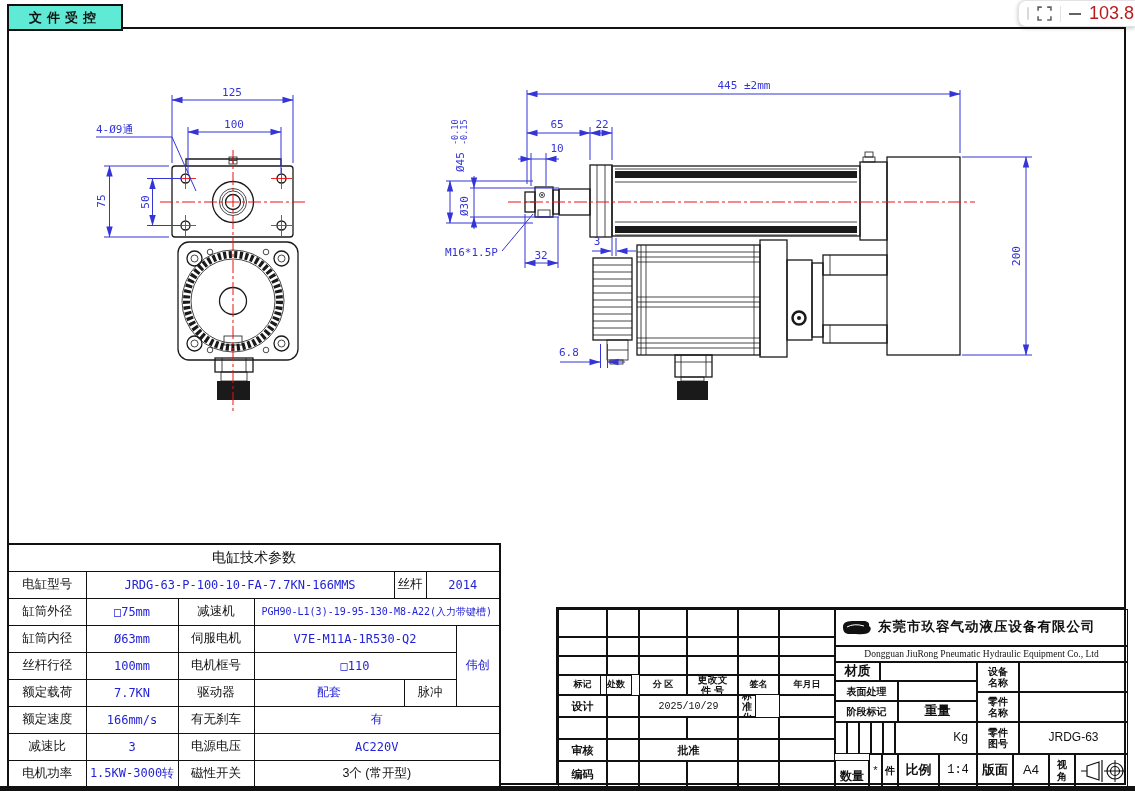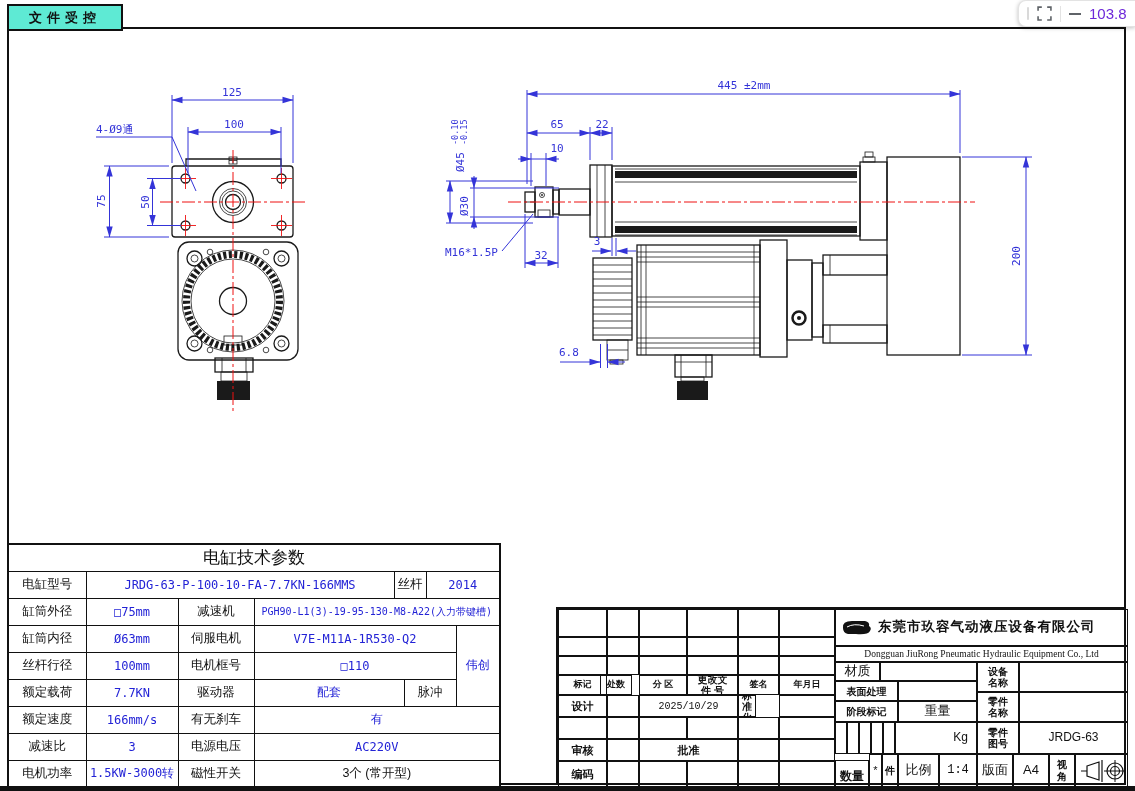--- a/index.html
+++ b/index.html
@@ -20,52 +20,52 @@
   .rc{stroke:#ee1111;fill:none;stroke-width:0.9px;}
   .d{stroke:#3434d8;fill:none;stroke-width:1px;}
   text.dim{font:11px "DejaVu Sans Mono",monospace;fill:#3434d8;stroke:none;}
   text.dimsm{font:8.5px "DejaVu Sans Mono",monospace;fill:#3434d8;stroke:none;}
 
   
   table.params{position:absolute;left:7px;top:543px;border-collapse:collapse;
       table-layout:fixed;background:#fff;}
   table.params td{border:1px solid #111;text-align:center;vertical-align:middle;
       font-size:12.5px;padding:0 2px;overflow:hidden;white-space:nowrap;}
-  table.params .ttl{font-size:17px;height:24px;}
+  table.params .ttl{font-size:14px;height:24px;}
   table.params tr{height:27px;}
   table.params td.v{color:#2323d6;font-family:"DejaVu Sans Mono",monospace;font-size:12px;}
   table.params td.sm{font-size:10px;}
   table.params{border:2px solid #111;}
 
   
   .tblock{position:absolute;left:556px;top:607px;width:570px;height:178px;
       border:2px solid #111;box-sizing:border-box;background:#fff;}
   .tc{position:absolute;border:1px solid #111;box-sizing:border-box;display:flex;
       align-items:center;justify-content:center;font-size:11px;line-height:1.1;
       text-align:center;overflow:hidden;}
   .tc.bold{font-weight:bold;}
-  .tc.big{font-size:13px;font-weight:normal;}
+  .tc.big{font-size:13px;font-weight:bold;}
   .tc.mono{font-family:Liberation Mono, monospace;}
   .tc.small{font-size:9px;font-weight:bold;}
   .company-cn{font-size:13.5px;font-weight:bold;letter-spacing:1px;}
   .company-en{font-family:"Liberation Serif",serif;font-size:9.5px;}
   .logo{margin-right:6px;flex:0 0 auto;display:flex;align-items:center;}
   .twolines span{display:block;font-size:10px;font-weight:bold;line-height:1.15;}
 
   
   .toolbar{position:absolute;right:0;top:0;height:27px;width:117px;background:#fff;
       border:1px solid #e3e3e3;border-right:none;border-radius:8px 0 0 8px;
       box-shadow:0 1px 4px rgba(0,0,0,.25);display:flex;align-items:center;gap:6px;
       padding-left:8px;box-sizing:border-box;}
   .tb-handle{width:2px;height:13px;background:#d9d9d9;border-radius:1px;}
   .tb-btn{background:none;border:none;padding:2px;display:flex;align-items:center;
       justify-content:center;cursor:pointer;}
   .tb-sep{width:1px;height:16px;background:#e3e3e3;}
   .minus{display:block;width:12px;height:2px;background:#5f6368;}
-  .tb-zoom{font-size:15px;color:#6d28d9;}
+  .tb-zoom{font-size:18px;color:#b91c1c;}
 </style>
 </head>
 <body>
 
 <div class="frame"></div>
 <div class="bottombar"></div>
 <div class="stamp">文件受控</div>
 
 <svg class="cad" viewBox="0 0 1135 545">
   <defs>

